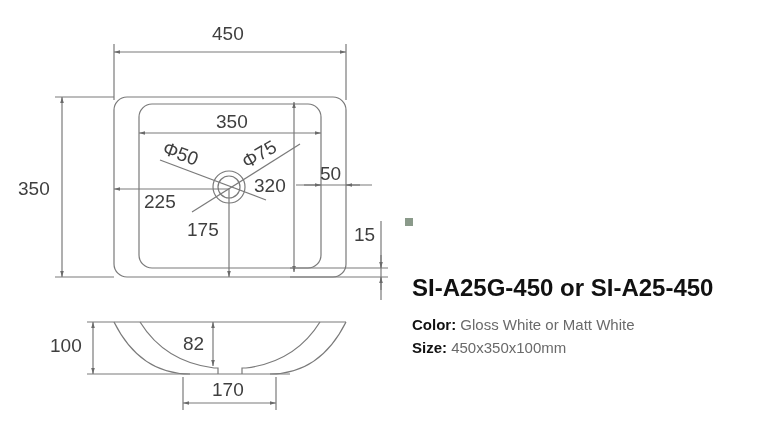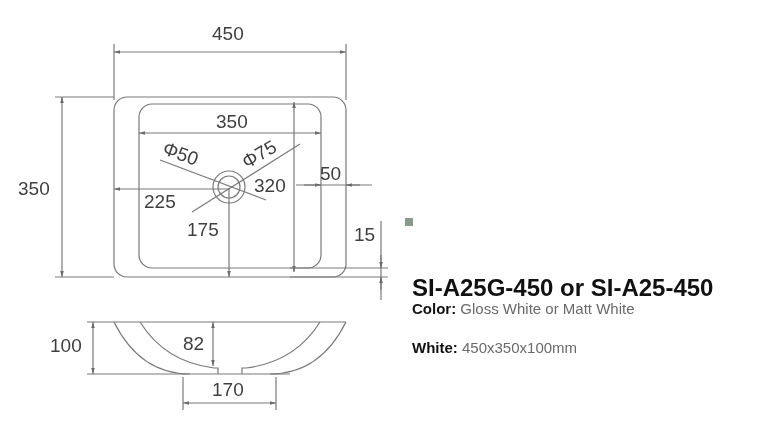--- a/index.html
+++ b/index.html
@@ -6,21 +6,21 @@
   body { width: 768px; height: 446px; position: relative; overflow: hidden; font-family: "Liberation Sans", sans-serif; }
   #drawing { position: absolute; left: 0; top: 0; }
   .dim { font-family: "Liberation Sans", sans-serif; font-size: 19px; fill: #3f3f3f; }
   .info { position: absolute; left: 412px; }
   .model { position: absolute; left: 405px; top: 214px; display: flex; align-items: center; }
   .model .bullet { width: 8px; height: 8px; background: #8a9a8a; margin-right: 10px; margin-top: 4px; }
   .model .name { font-size: 33px; color: #8f9e8f; letter-spacing: 0.3px; }
   .code { top: 274px; font-size: 24px; font-weight: bold; color: #111; }
   .line { font-size: 15px; color: #6a6a6a; }
   .line b { color: #111; font-weight: bold; }
-  .color-line { top: 300px; }
+  .color-line { top: 316px; }
   .size-line { top: 339px; }
 </style>
 </head>
 <body>
 
 <svg id="drawing" width="400" height="446" viewBox="0 0 400 446">
   <defs>
     <marker id="arr" viewBox="0 0 10 10" refX="10" refY="5" markerWidth="9" markerHeight="5" orient="auto-start-reverse">
       <path d="M0,2 L10,5 L0,8 z" fill="#6a6a6a"></path>
     </marker>
@@ -95,15 +95,15 @@
 
 <div class="model">
   <span class="bullet"></span>
 </div>
 <div class="info code">SI-A25G-450 or SI-A25-450</div>
 <div class="info line color-line">
   <b>Color:</b>
   <span>Gloss White or Matt White</span>
 </div>
 <div class="info line size-line">
-  <b>White:</b>
+  <b>Size:</b>
   <span>450x350x100mm</span>
 </div>
 
 </body></html>

